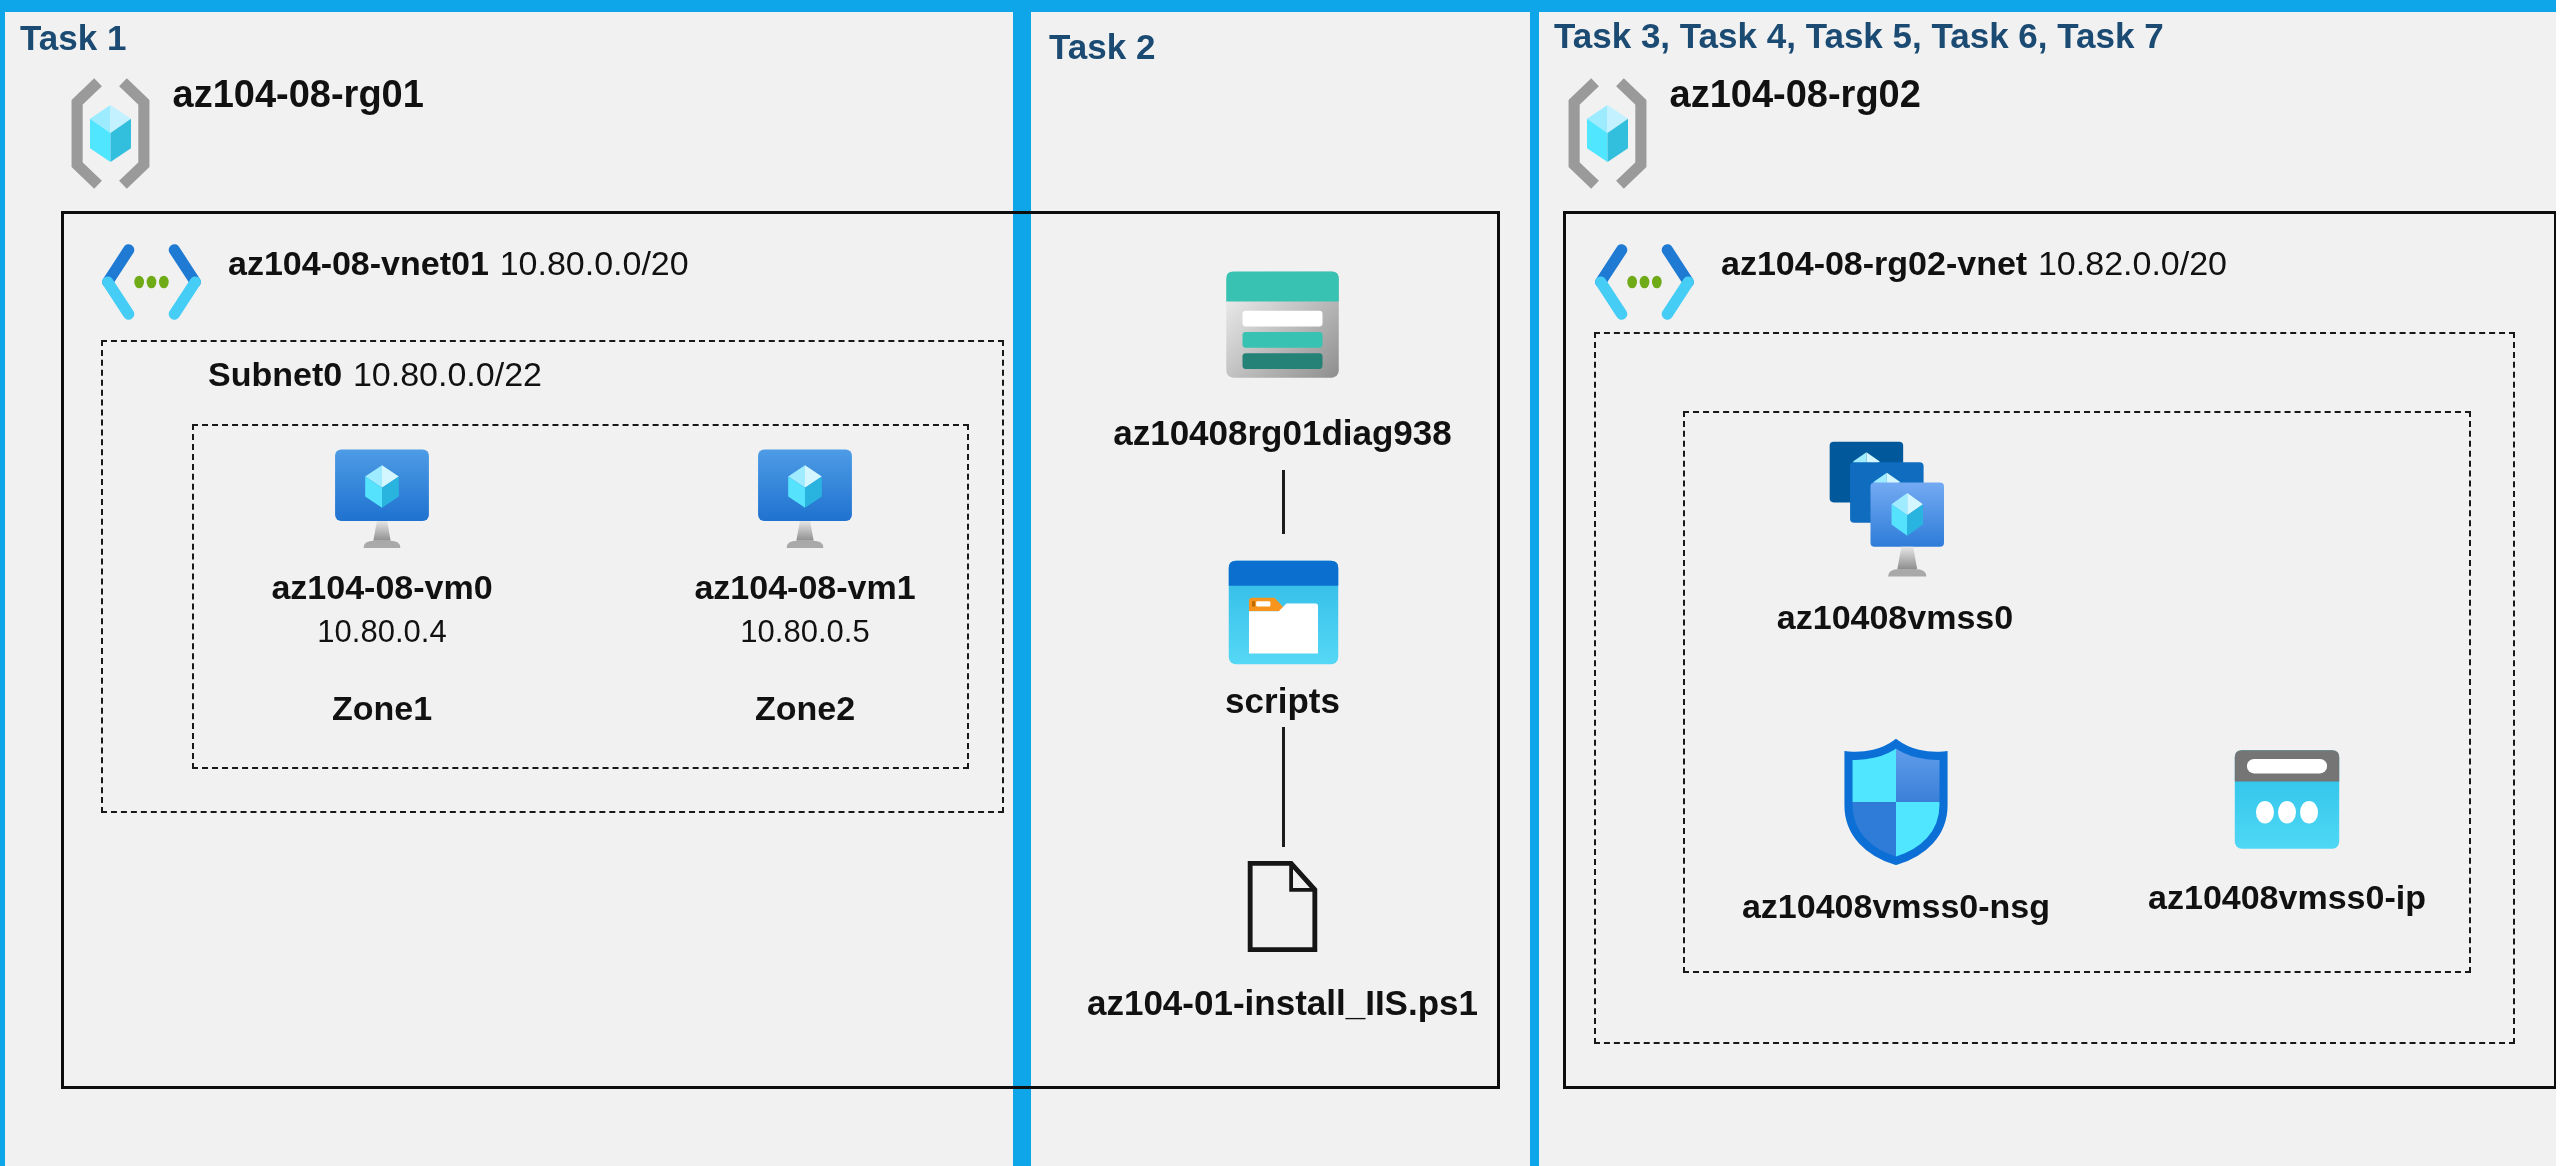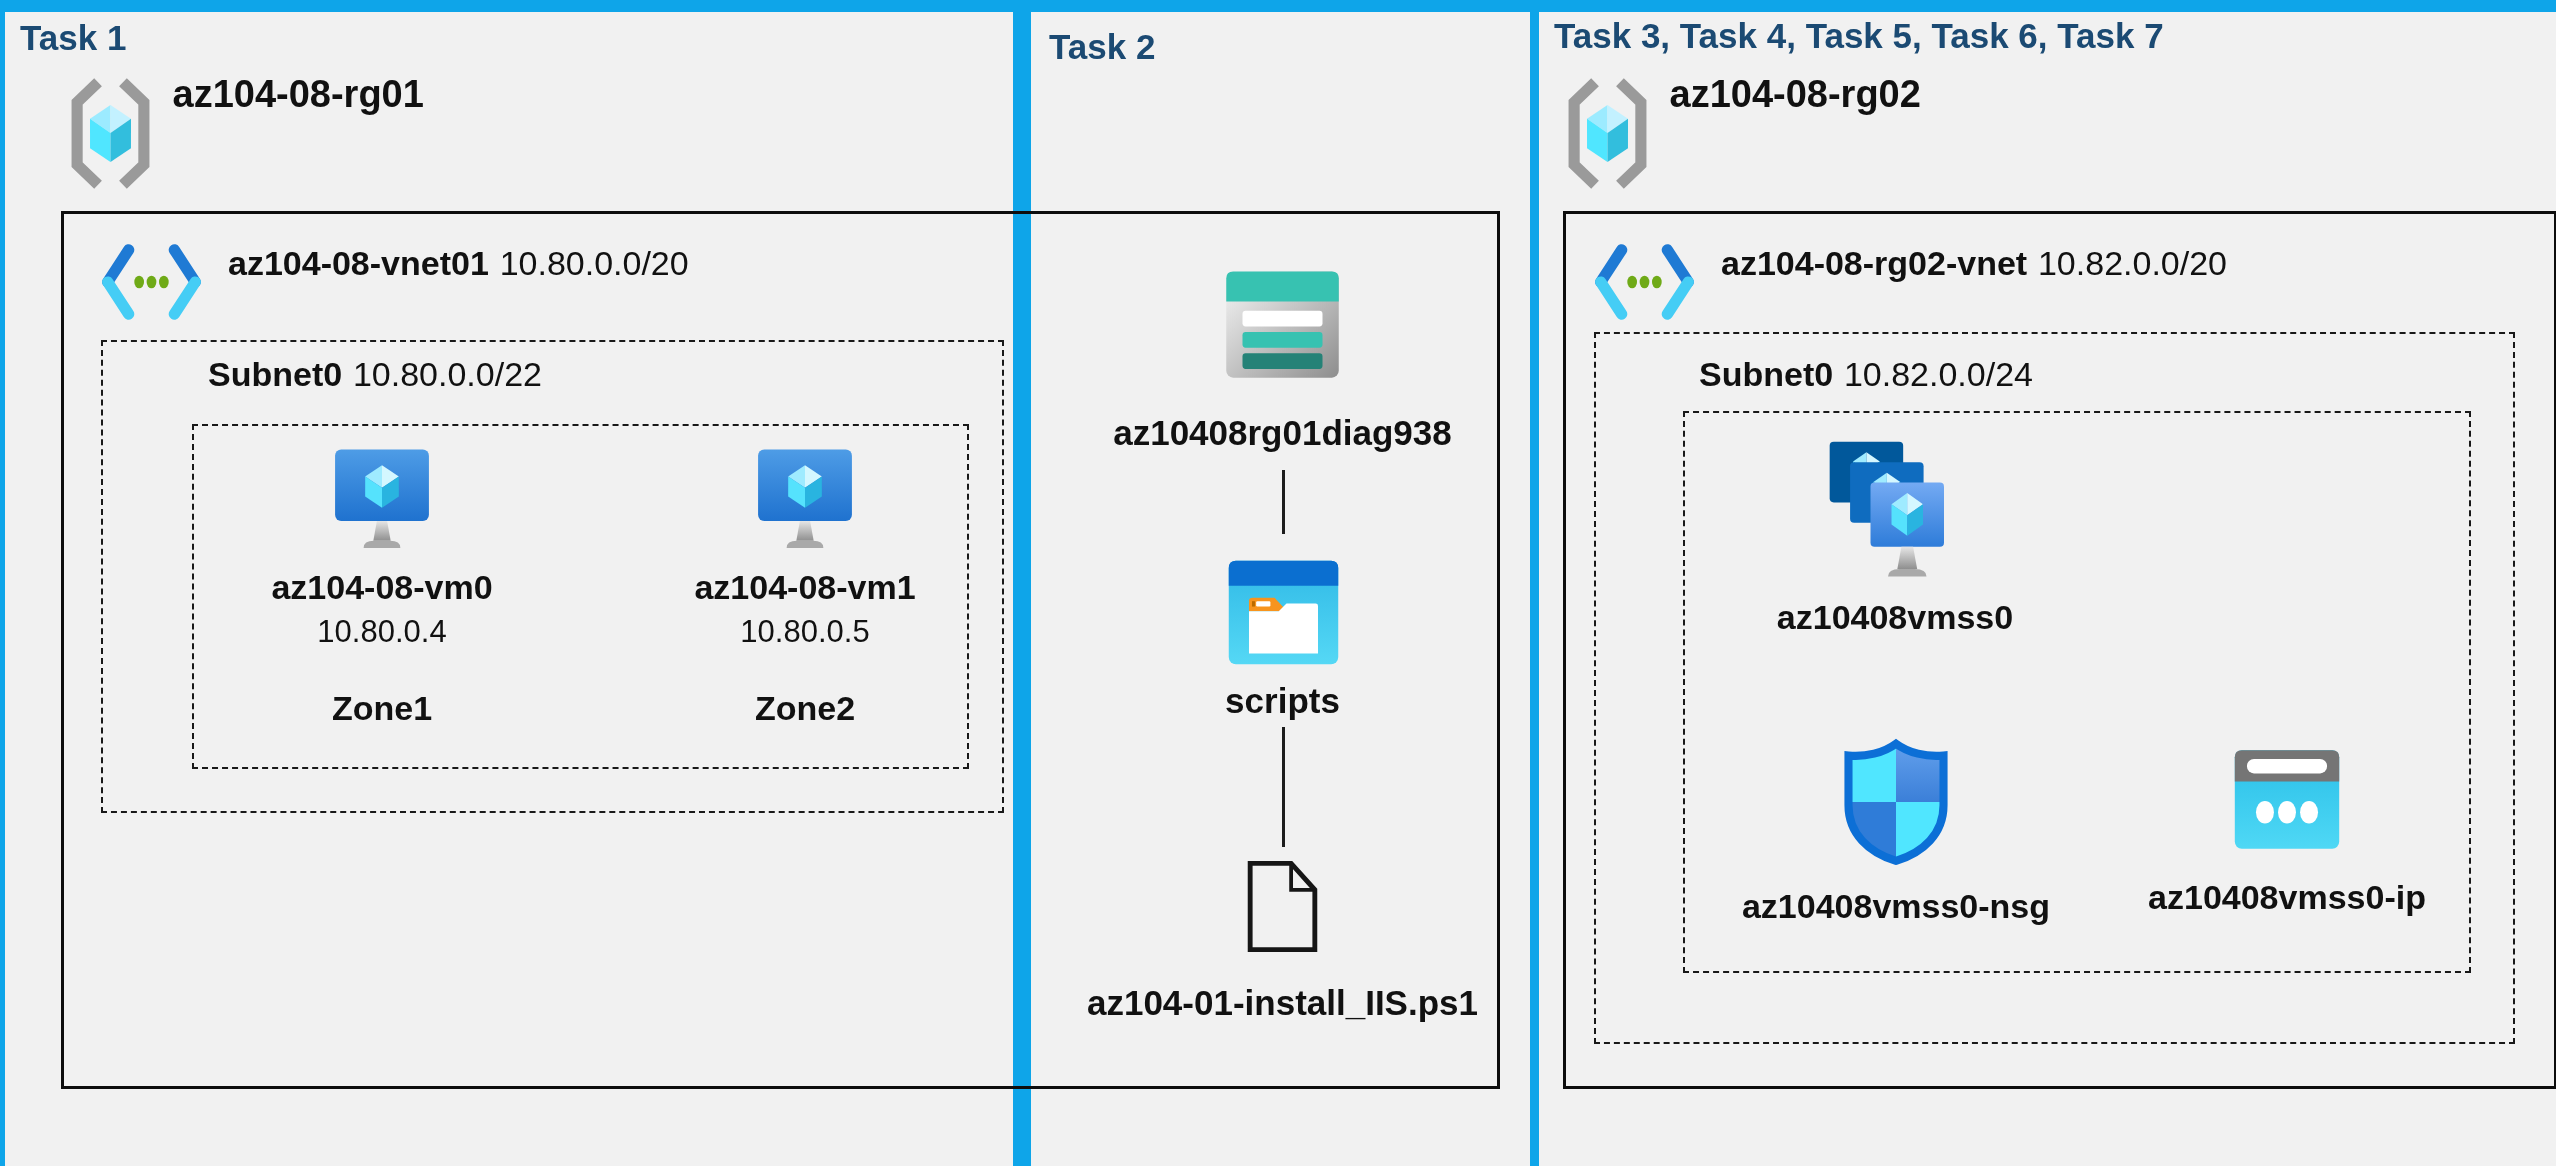--- a/index.html
+++ b/index.html
@@ -193,23 +193,20 @@
       <ellipse cx="10.2" cy="10" rx="1.3" ry="1.7" fill="#6faa17"></ellipse>
       <ellipse cx="13.5" cy="10" rx="1.3" ry="1.7" fill="#6faa17"></ellipse>
       <ellipse cx="16.8" cy="10" rx="1.3" ry="1.7" fill="#6faa17"></ellipse>
     </svg>
     <span class="net-label">
       <span class="bold">az104-08-rg02-vnet</span><span class="cidr">10.82.0.0/20</span>
     </span>
   </div>
 
   <div class="dashed-box" style="left:1594px;top:332px;width:921px;height:712px;"></div>
-  <div class="subnet-label" style="left:1699px;top:355px;">
-    <span class="bold">Subnet0</span><span class="cidr">10.82.0.0/24</span>
-  </div>
   <div class="dashed-box" style="left:1683px;top:411px;width:788px;height:562px;"></div>
 
   <div class="node" style="left:1706px;top:437px;">
     <svg width="140" height="146" viewBox="0 0 24 25" style="margin:0 auto;">
       <rect x="0.8" y="0.8" width="12.6" height="10.4" rx="0.7" fill="#01589b"></rect>
       <polygon points="7.1,2.6 4.8,4.2 7.1,5.8" fill="#9febff"></polygon>
       <polygon points="7.1,2.6 9.4,4.2 7.1,5.8" fill="#d4f7ff"></polygon>
       <polygon points="4.8,4.2 7.1,5.8 7.1,8.7 4.8,7.1" fill="#55e2fd"></polygon>
       <polygon points="9.4,4.2 7.1,5.8 7.1,8.7 9.4,7.1" fill="#29b4e0"></polygon>
       <rect x="4.3" y="4.3" width="12.6" height="10.4" rx="0.7" fill="#0f6cbf"></rect>

